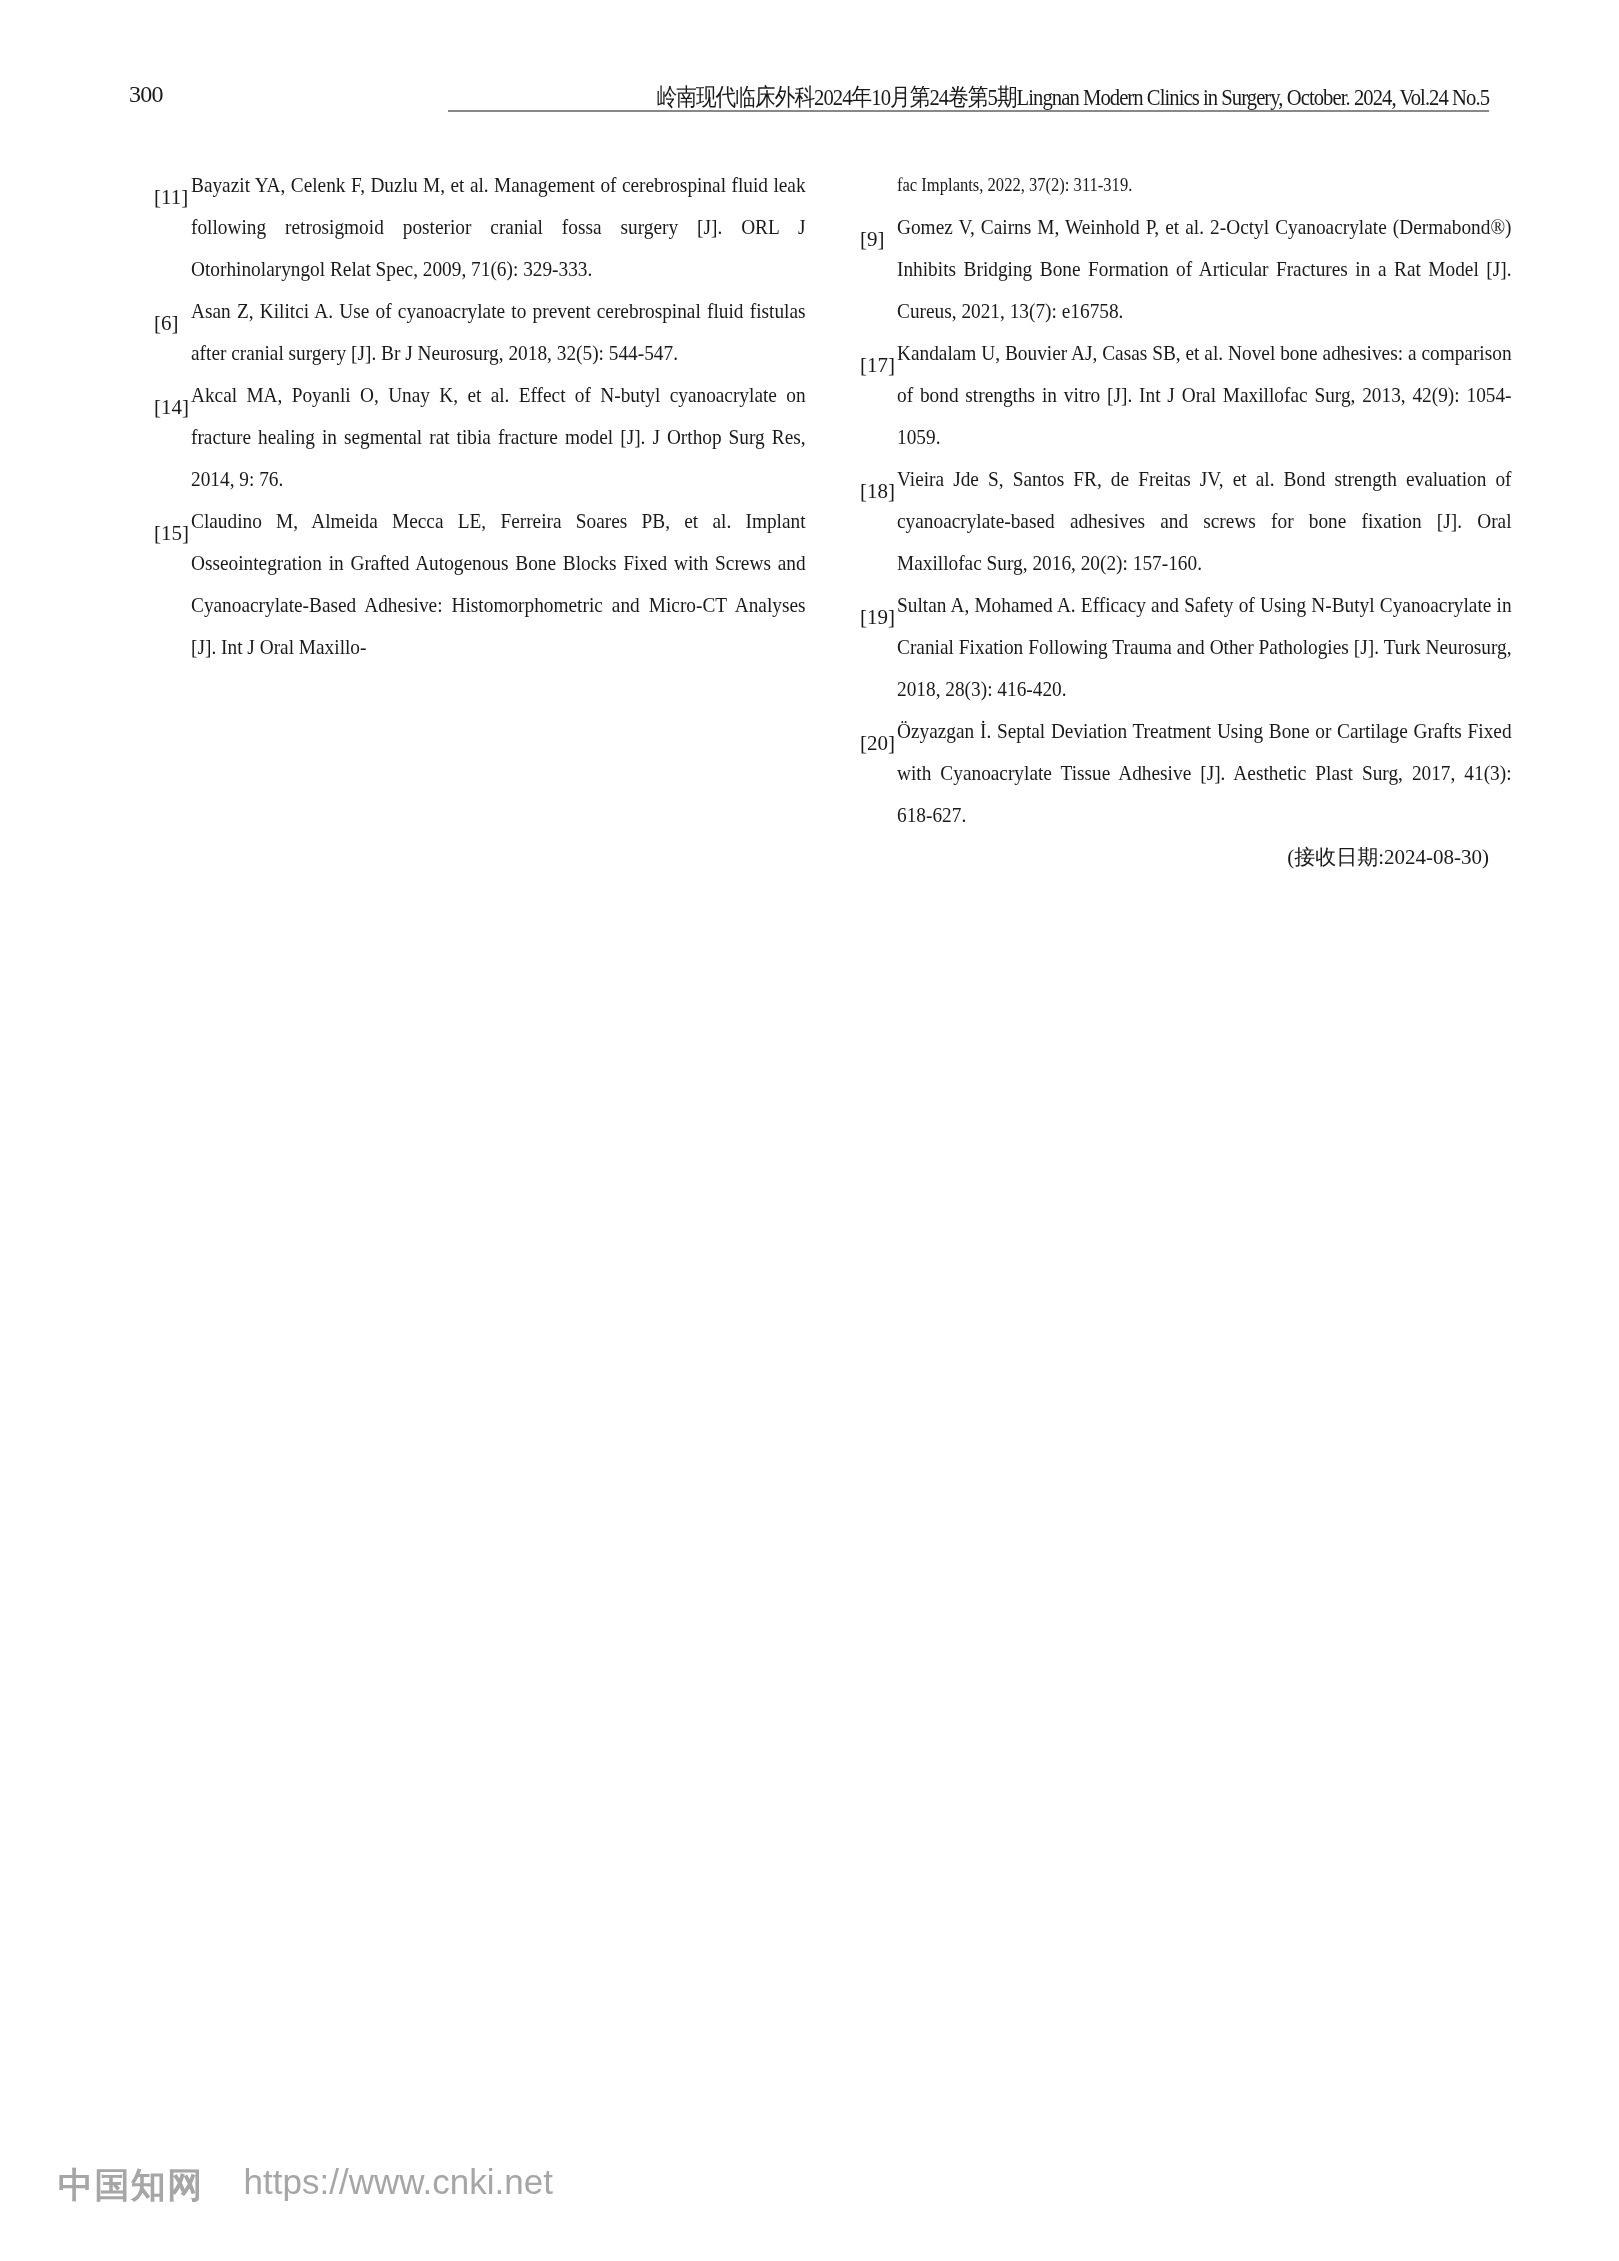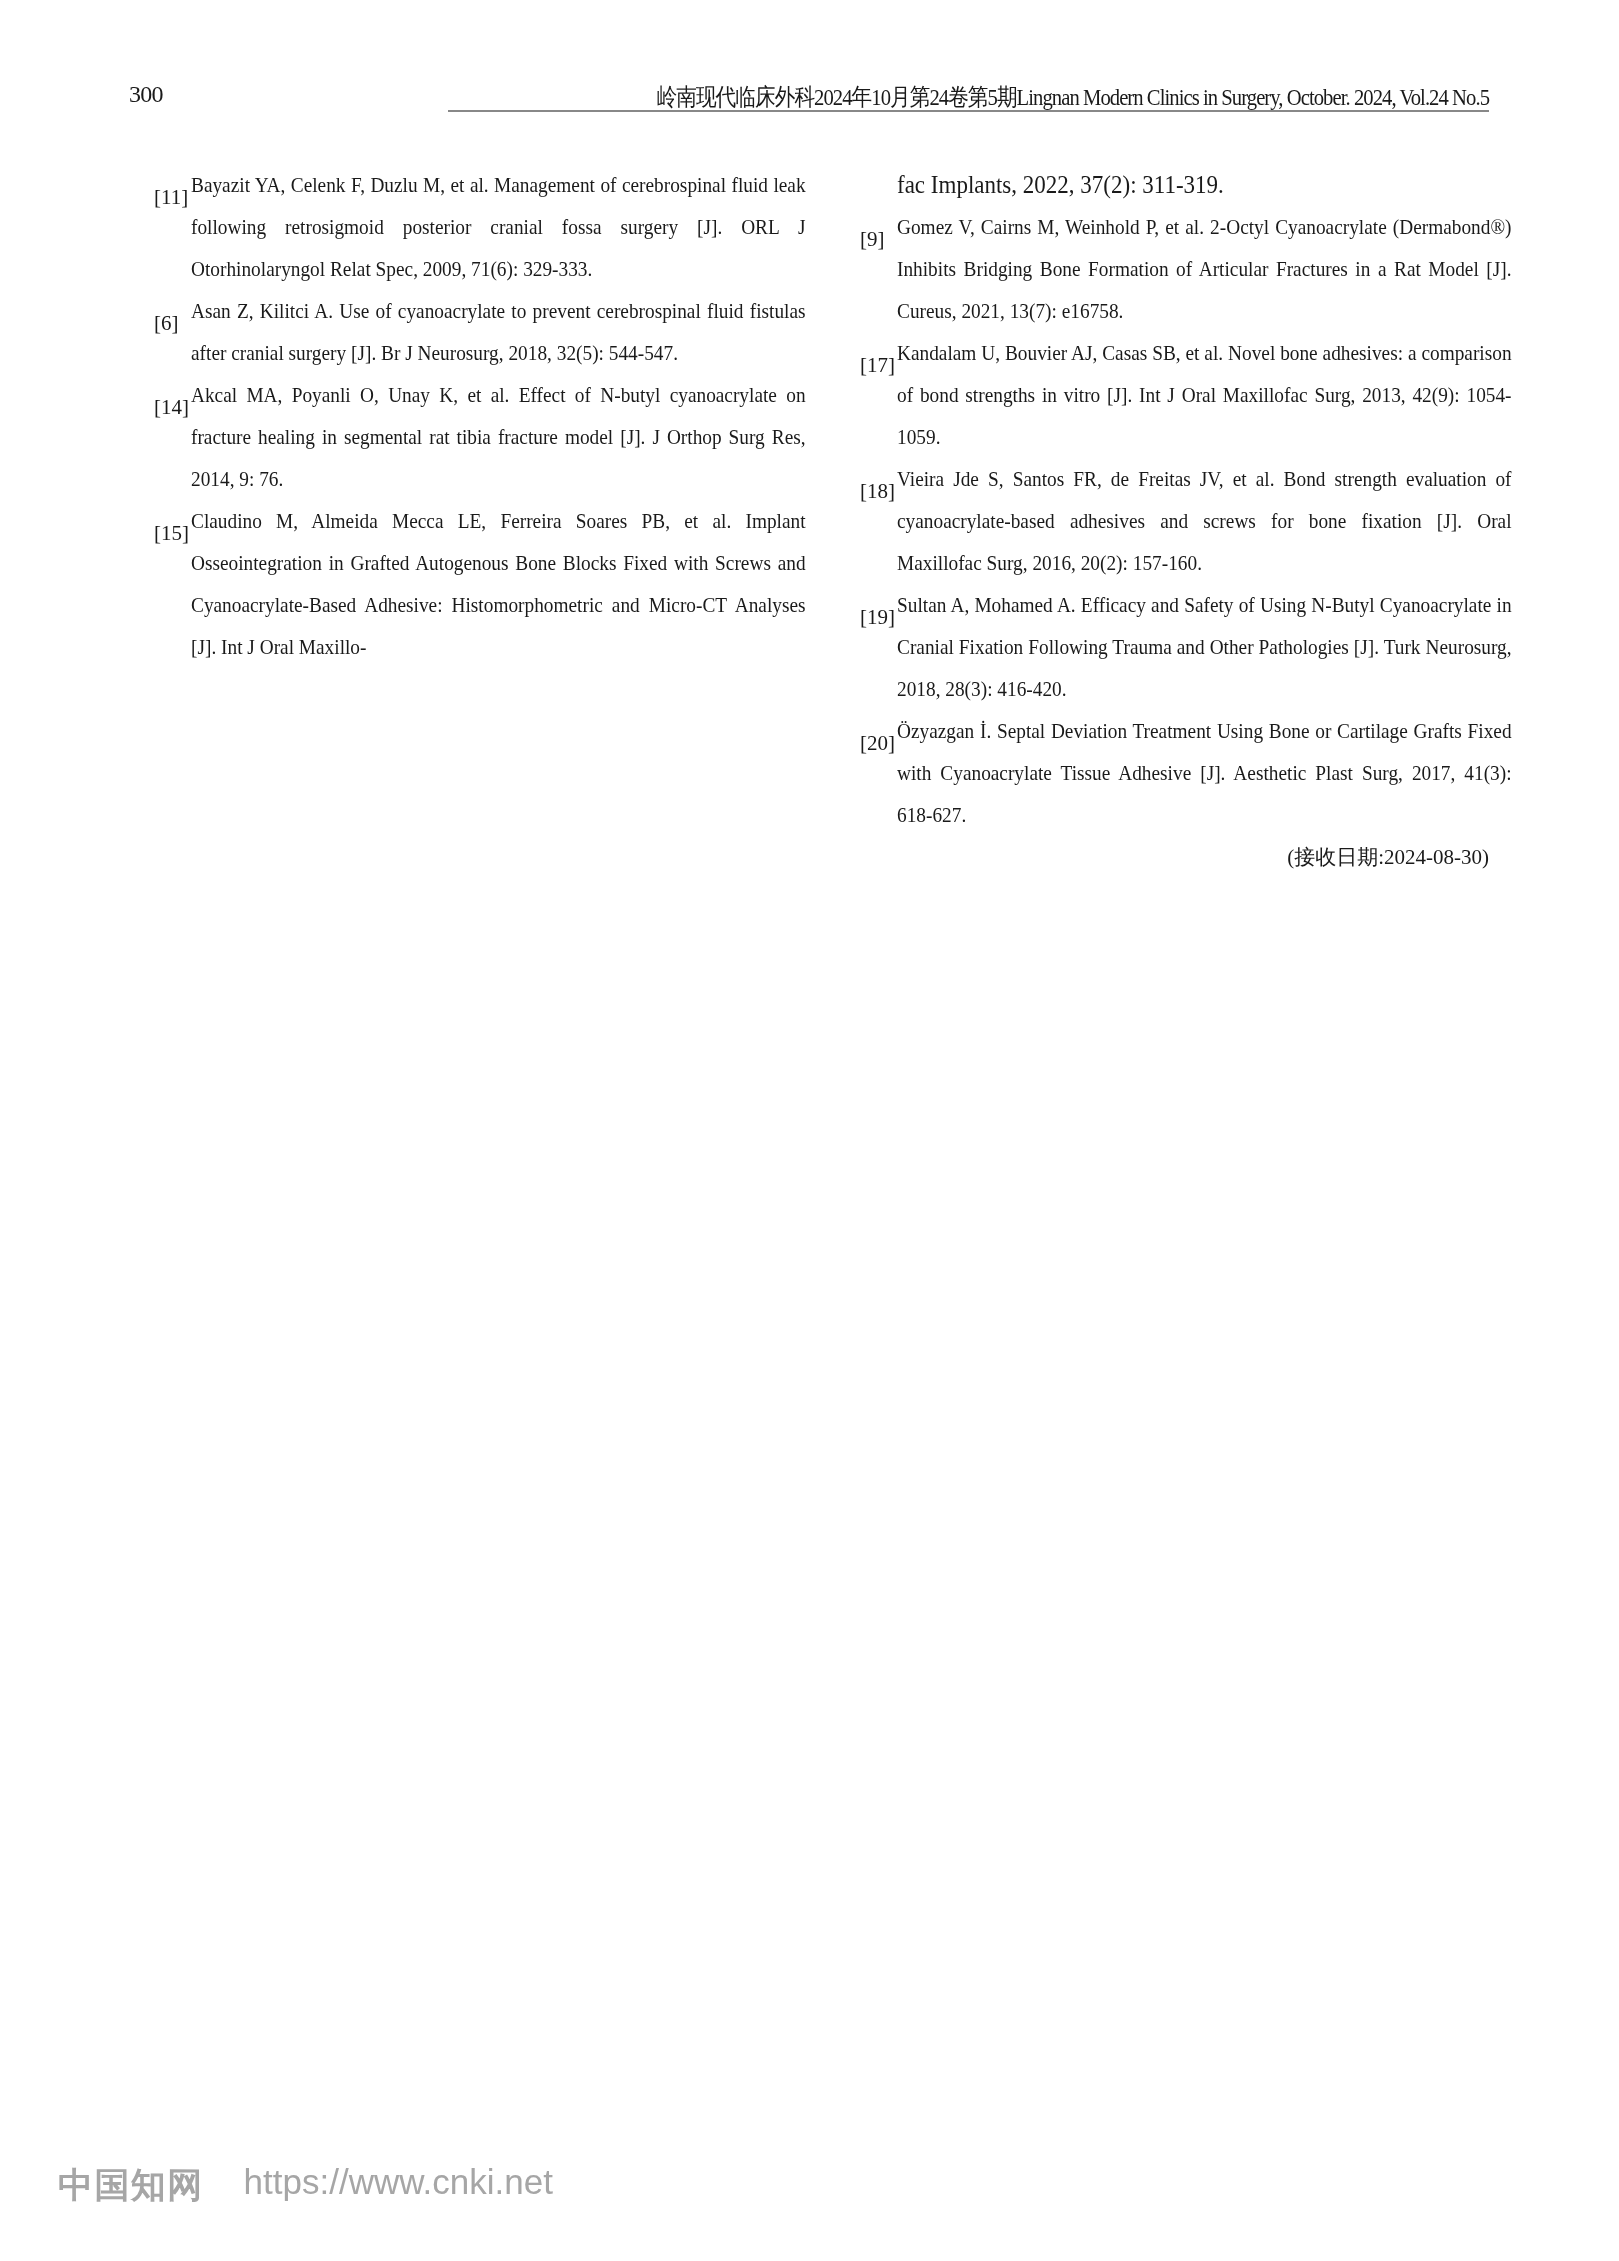--- a/index.html
+++ b/index.html
@@ -10,21 +10,21 @@
   .running-head { position: absolute; right: 131px; top: 81px; font-size: 24px; letter-spacing: -1.1px;
                   white-space: nowrap; transform: scaleX(0.86); transform-origin: right center; }
   .head-rule { position: absolute; left: 448px; right: 131px; top: 110px; height: 2.1px; background: #888; }
   .col { position: absolute; top: 164px; width: 678px; }
   .col.left { left: 126px; }
   .col.right { left: 832px; }
   .ref { position: relative; padding-left: 65px; font-size: 21px; line-height: 42px;
          text-align: justify; margin-bottom: 0; }
   .ref .num { position: absolute; left: 0; top: 12px; width: 61px; letter-spacing: 0; margin-left: 28px; }
   .ref .text { display: block; transform: scaleX(0.92); transform-origin: left top; width: 668px; }
-  .cont { padding-left: 65px; font-size: 25px; line-height: 42px; }
+  .cont { padding-left: 65px; font-size: 18px; line-height: 42px; }
   .cont .text { display: block; transform: scaleX(0.92); transform-origin: left top; }
   .received { text-align: right; font-size: 21px; line-height: 42px; padding-right: 21px; }
   .footer { position: absolute; left: 58px; top: 2162px; height: 42px; display: flex; align-items: flex-start;
             color: #a6a6a6; font-family: "Liberation Sans", "DejaVu Sans", sans-serif; }
   .footer .logo { font-size: 35px; font-weight: bold; letter-spacing: 1.4px; }
   .footer .url { font-size: 35px; margin-left: 40px; }
 </style>
 </head>
 <body>
 

